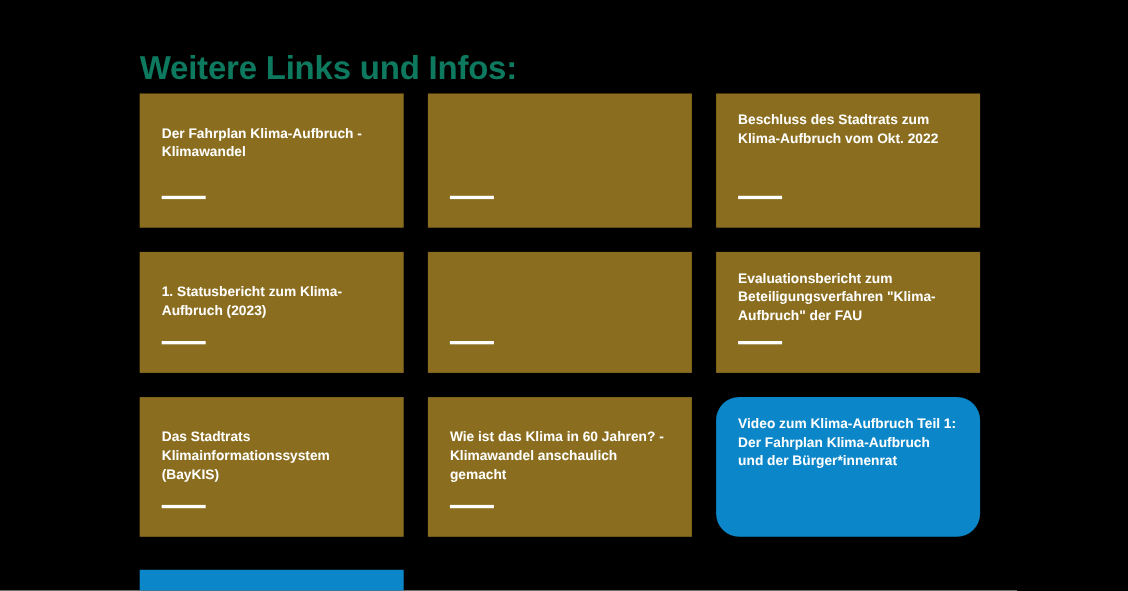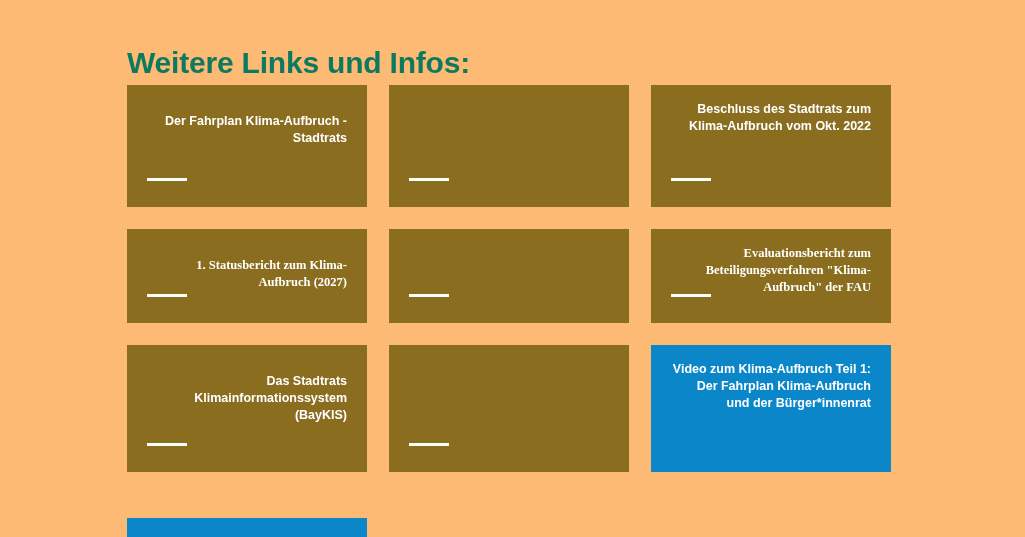--- a/index.html
+++ b/index.html
@@ -10,22 +10,21 @@
   body {
     width: 1025px;
     height: 537px;
     overflow: hidden;
     font-family: "Liberation Sans", sans-serif;
   }
   .page {
     position: relative;
     width: 1025px;
     height: 537px;
-    background: #fdba74;
-    text-align: right;
+    background: #000000;
   }
   .heading {
     position: absolute;
     left: 127px;
     top: 26px;
     font-size: 30px;
     font-weight: bold;
     color: #0d7a5f;
     letter-spacing: -0.2px;
     white-space: nowrap;
@@ -41,23 +40,23 @@
     grid-row-gap: 22px;
   }
   .card {
     position: relative;
     box-sizing: border-box;
     padding: 28px 20px 6px 20px;
     color: #ffffff;
     overflow: hidden;
   }
   .card.brown { background: #8a6d1e; }
-  .card.blue  { background: #0b86c8; }
+  .card.blue  { background: #0b86c8; border-radius: 21px; }
   .row1 .card { height: 122px; }
-  .row2 .card { height: 94px; font-family: Liberation Serif, serif; }
+  .row2 .card { height: 110px; }
   .row3 .card { height: 127px; }
   .card-title {
     font-size: 12.5px;
     font-weight: bold;
     line-height: 1.35;
     margin: 0;
     display: block;
   }
   .card.align-top { padding-top: 16px; }
   .rule {
@@ -83,52 +82,53 @@
 <body>
 
 <div class="page">
 
   <h1 class="heading">Weitere Links und Infos:</h1>
 
   <div class="grid">
 
     <div class="rowwrap row1">
       <a class="card brown">
-        <span class="card-title">Der Fahrplan Klima-Aufbruch - Stadtrats</span>
+        <span class="card-title">Der Fahrplan Klima-Aufbruch - Klimawandel</span>
         <span class="rule"></span>
       </a>
       <a class="card brown">
         <span class="rule"></span>
       </a>
       <a class="card brown align-top">
         <span class="card-title">Beschluss des Stadtrats zum Klima-Aufbruch vom Okt. 2022</span>
         <span class="rule"></span>
       </a>
     </div>
 
     <div class="rowwrap row2">
       <a class="card brown">
-        <span class="card-title">1. Statusbericht zum Klima-Aufbruch (2027)</span>
+        <span class="card-title">1. Statusbericht zum Klima-Aufbruch (2023)</span>
         <span class="rule"></span>
       </a>
       <a class="card brown">
         <span class="rule"></span>
       </a>
       <a class="card brown align-top">
         <span class="card-title">Evaluationsbericht zum Beteiligungsverfahren "Klima-Aufbruch" der FAU</span>
         <span class="rule"></span>
       </a>
     </div>
 
     <div class="rowwrap row3">
       <a class="card brown">
         <span class="card-title">Das Stadtrats Klimainformationssystem (BayKIS)</span>
         <span class="rule"></span>
       </a>
       <a class="card brown">
+        <span class="card-title">Wie ist das Klima in 60 Jahren? - Klimawandel anschaulich gemacht</span>
         <span class="rule"></span>
       </a>
       <a class="card blue align-top">
         <span class="card-title">Video zum Klima-Aufbruch Teil 1: Der Fahrplan Klima-Aufbruch und der Bürger*innenrat</span>
       </a>
     </div>
 
   </div>
 
   <div class="partial-bar"></div>

